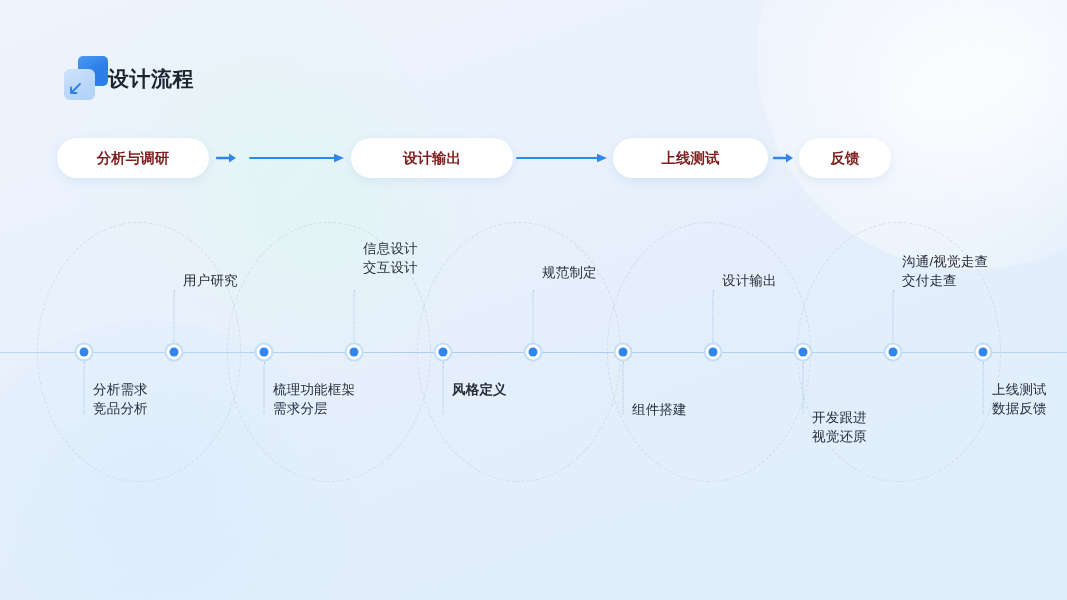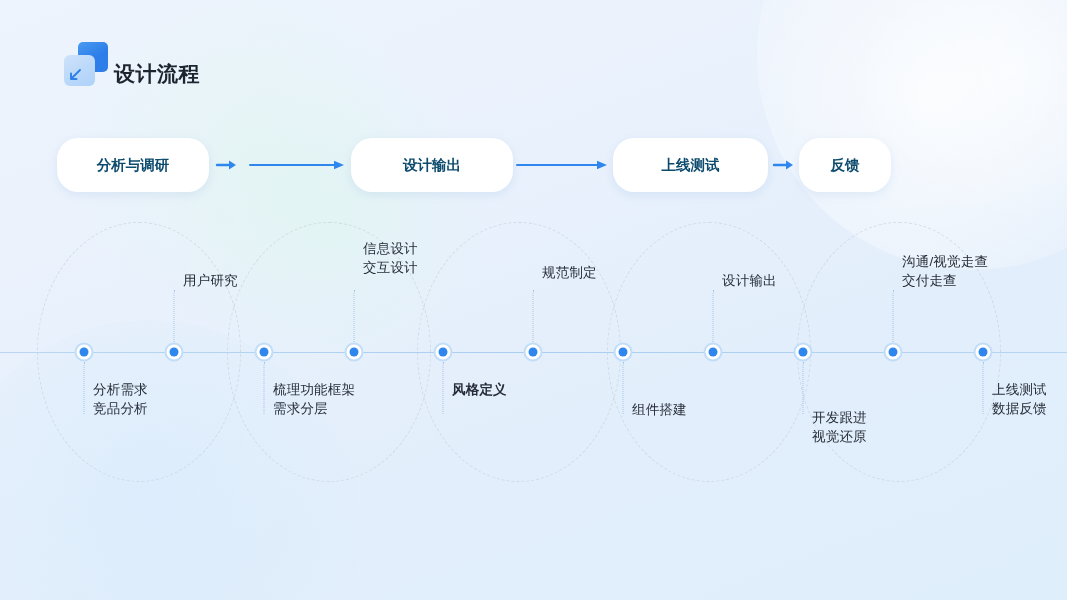--- a/index.html
+++ b/index.html
@@ -23,43 +23,43 @@
     border-radius:50%;
     background:radial-gradient(circle at 50% 50%, rgba(224,245,242,0.7), rgba(224,245,242,0.0) 70%);
   }
   .bg-circle-bl {
     position:absolute; left:-60px; bottom:-140px; width:420px; height:420px;
     border-radius:50%;
     background:radial-gradient(circle at 50% 40%, rgba(214,235,253,0.55), rgba(214,235,253,0) 72%);
   }
 
   
-  .header { position:absolute; left:64px; top:42px; display:flex; align-items:flex-end; gap:6px; }
+  .header { position:absolute; left:64px; top:56px; display:flex; align-items:center; gap:0; }
   .logo { position:relative; width:44px; height:46px; }
   .logo .sq-back {
     position:absolute; left:14px; top:0px; width:30px; height:30px; border-radius:5px;
     background:linear-gradient(150deg,#4a9bf0 0%,#2b7de9 55%,#2f7fe8 100%);
   }
   .logo .sq-front {
     position:absolute; left:0px; top:13px; width:31px; height:31px; border-radius:6px;
     background:linear-gradient(150deg,#cfe2fb 0%,#bcd9f9 50%,#aed2f8 100%);
   }
   .logo .arrow-glyph {
     position:absolute; left:4px; top:26px; width:14px; height:14px;
   }
   .page-title {
     font-size:21px; font-weight:bold; color:#1d2430; letter-spacing:0.5px;
   }
 
   
   .flow { position:absolute; left:57px; top:138px; display:flex; align-items:center; }
   .pill {
-    height:54px; border-radius:21px; background:#ffffff;
+    height:40px; border-radius:21px; background:#ffffff;
     display:flex; align-items:center; justify-content:center;
-    color:#0c4a6e; font-size:14.5px; font-weight:bold;
+    color:#7f1d1d; font-size:14.5px; font-weight:bold;
     box-shadow:0 3px 10px rgba(118,163,214,0.16);
     white-space:nowrap;
   }
   .pill.w1 { width:152px; }
   .pill.w2 { width:158px; }
   .pill.w3 { width:162px; }
   .pill.w4 { width:155px; }
   .pill.w5 { width:92px; }
   .conn { display:flex; align-items:center; justify-content:center; }
   .conn.short { width:35px; }

